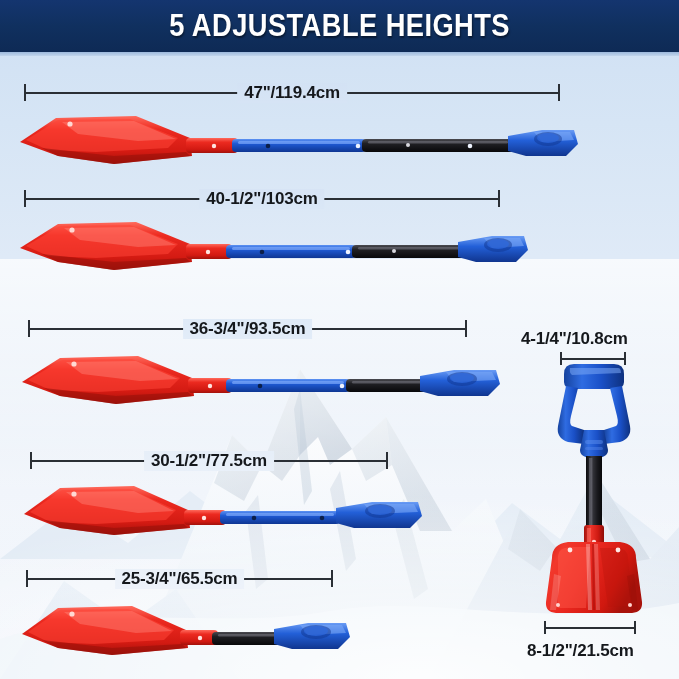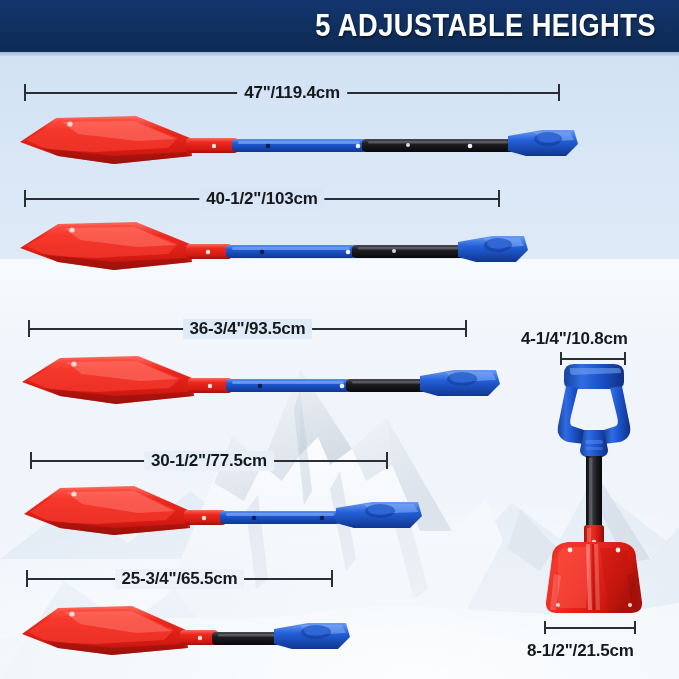--- a/index.html
+++ b/index.html
@@ -19,21 +19,21 @@
   .haze{
     position:absolute;left:0;right:0;top:46%;height:54%;
     background:radial-gradient(120% 70% at 62% 100%, rgba(255,255,255,.85) 0%, rgba(255,255,255,.35) 45%, rgba(255,255,255,0) 72%);
   }
   .mtn{position:absolute;left:0;bottom:0;width:679px;height:420px;}
 
   
   .banner{
     position:absolute;left:0;top:0;width:679px;height:52px;
     background:linear-gradient(180deg,#14356f 0%,#10305f 50%,#0e2a55 100%);
-    display:flex;align-items:center;justify-content:flex-end;
+    display:flex;align-items:center;justify-content:center;
     box-sizing:border-box;
   }
   .banner-underline{
     position:absolute;left:0;top:52px;width:679px;height:4px;
     background:linear-gradient(180deg,#9db9dc 0%,#c3d6ec 100%);
   }
   .banner-title{
     color:#ffffff;
     font-family:"Liberation Sans Narrow","Liberation Sans",sans-serif;
     font-weight:bold;font-size:31px;letter-spacing:.5px;

